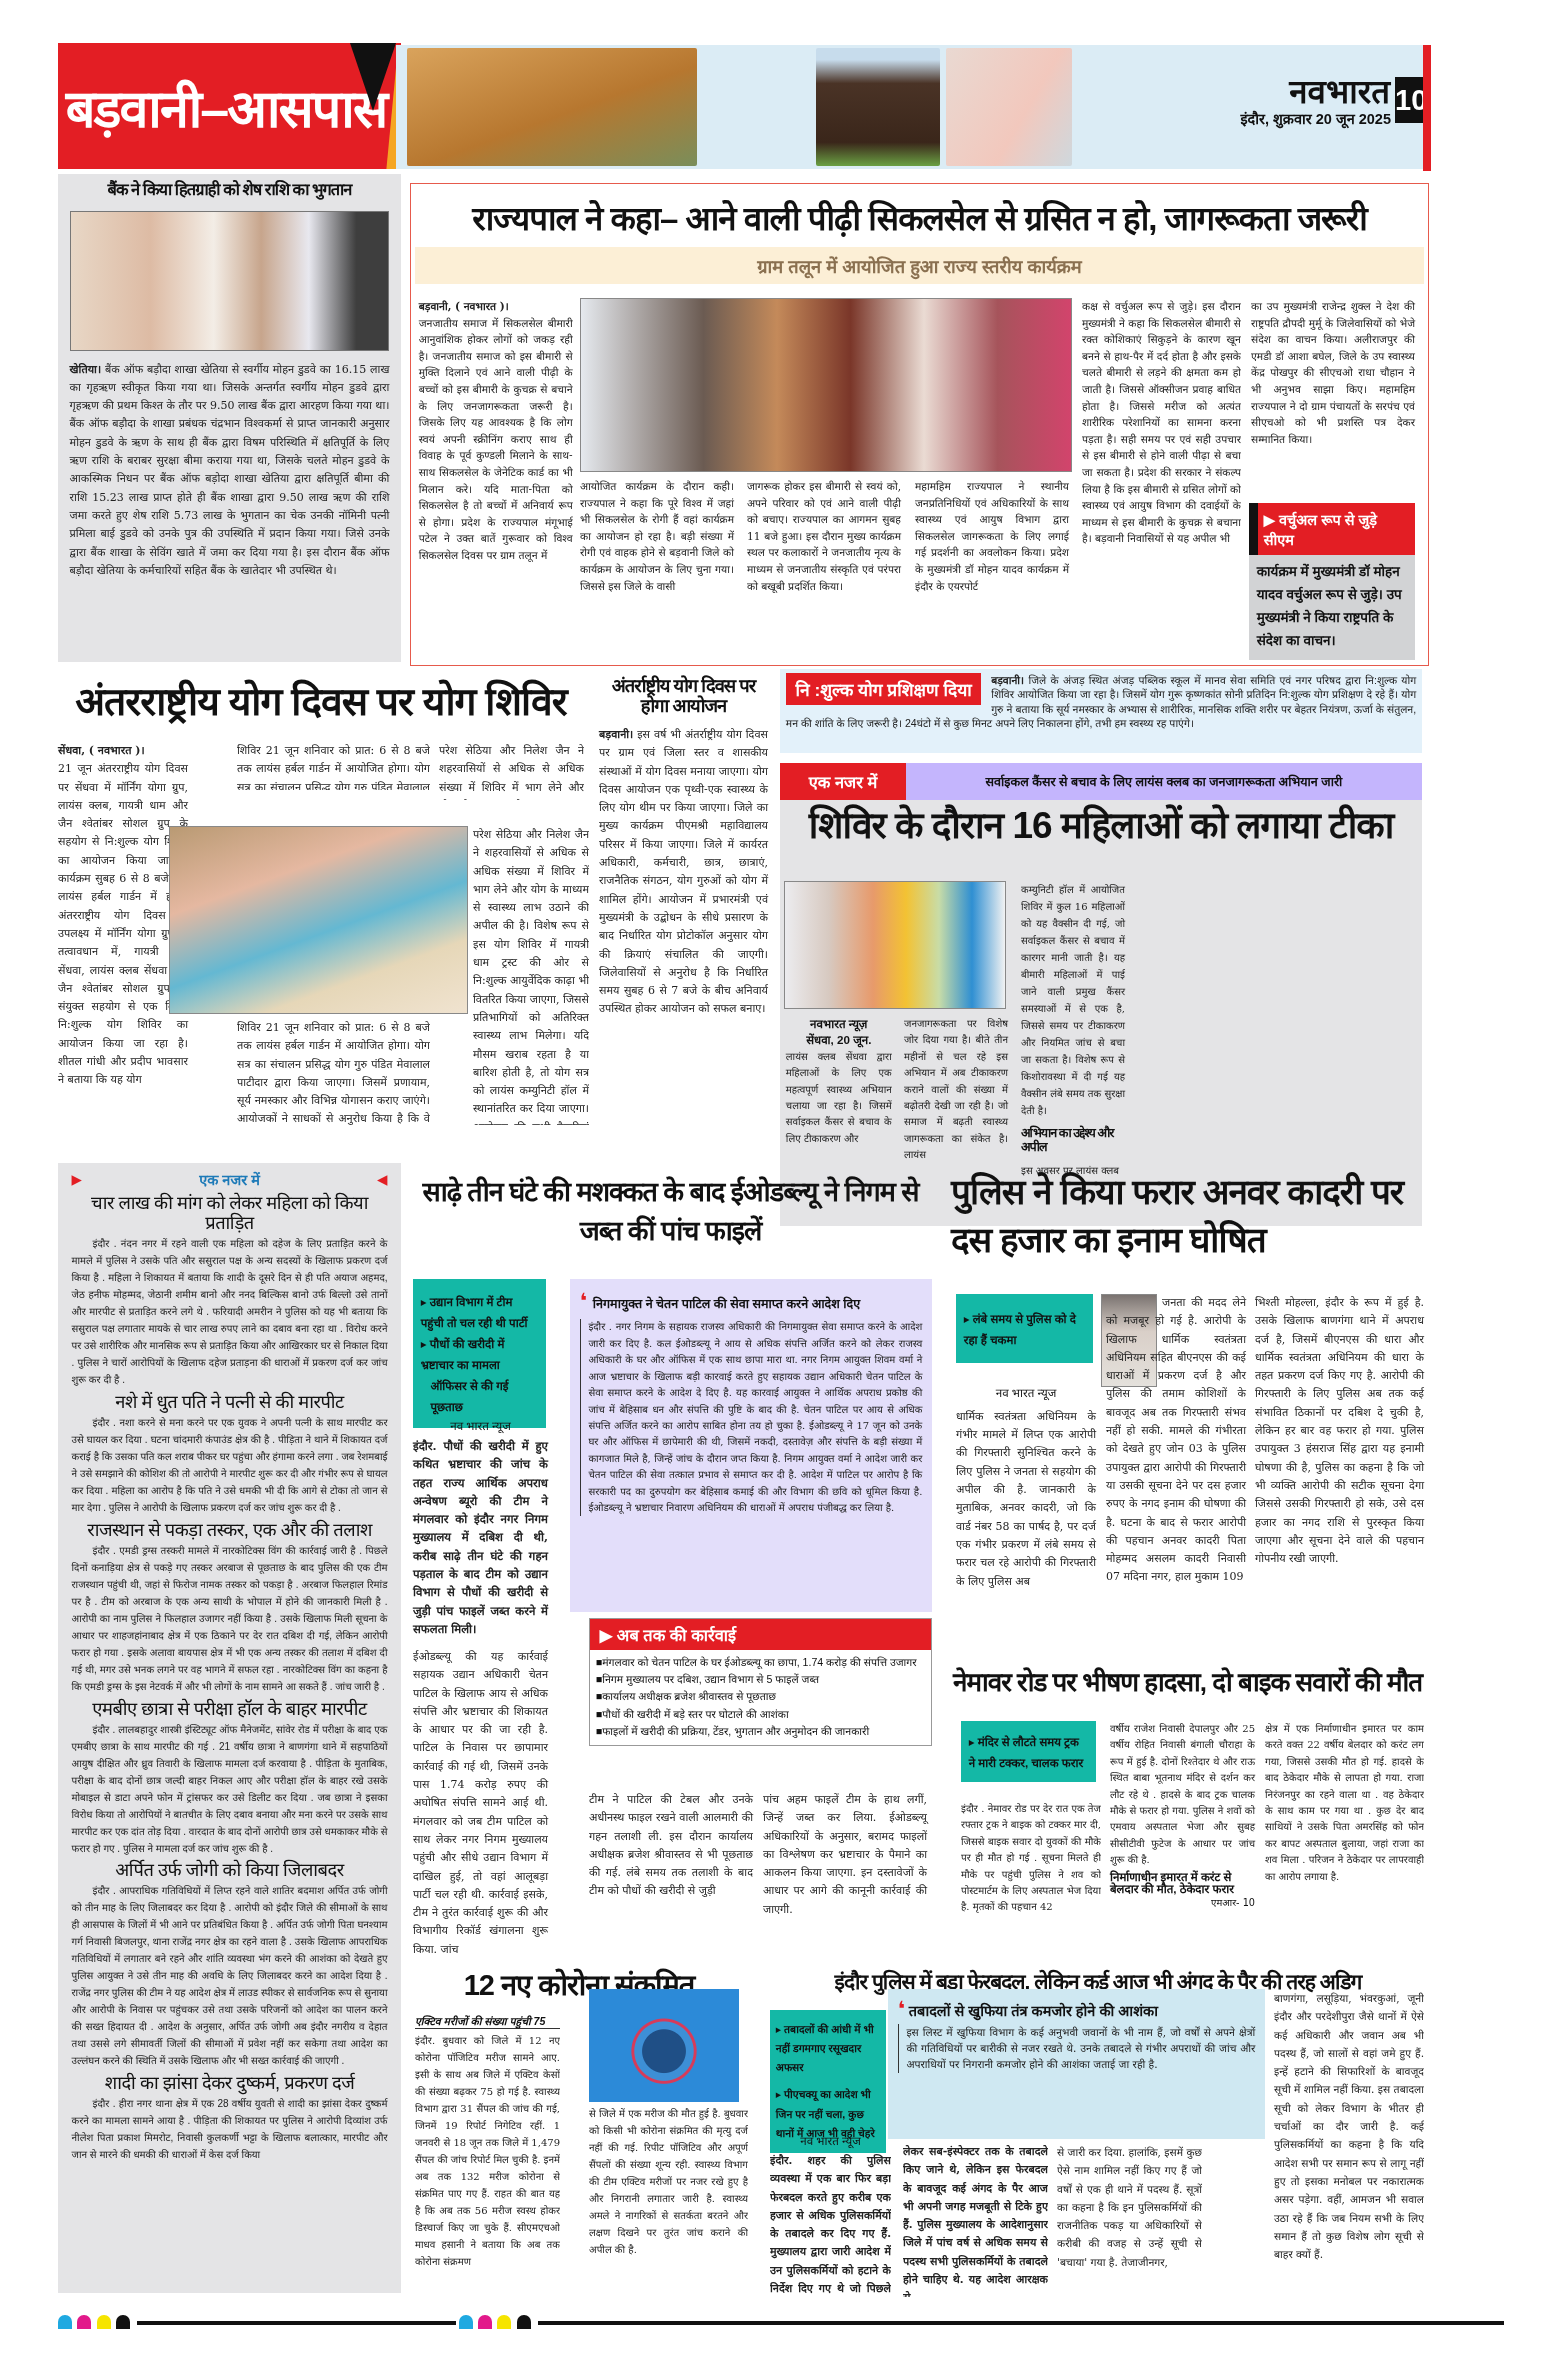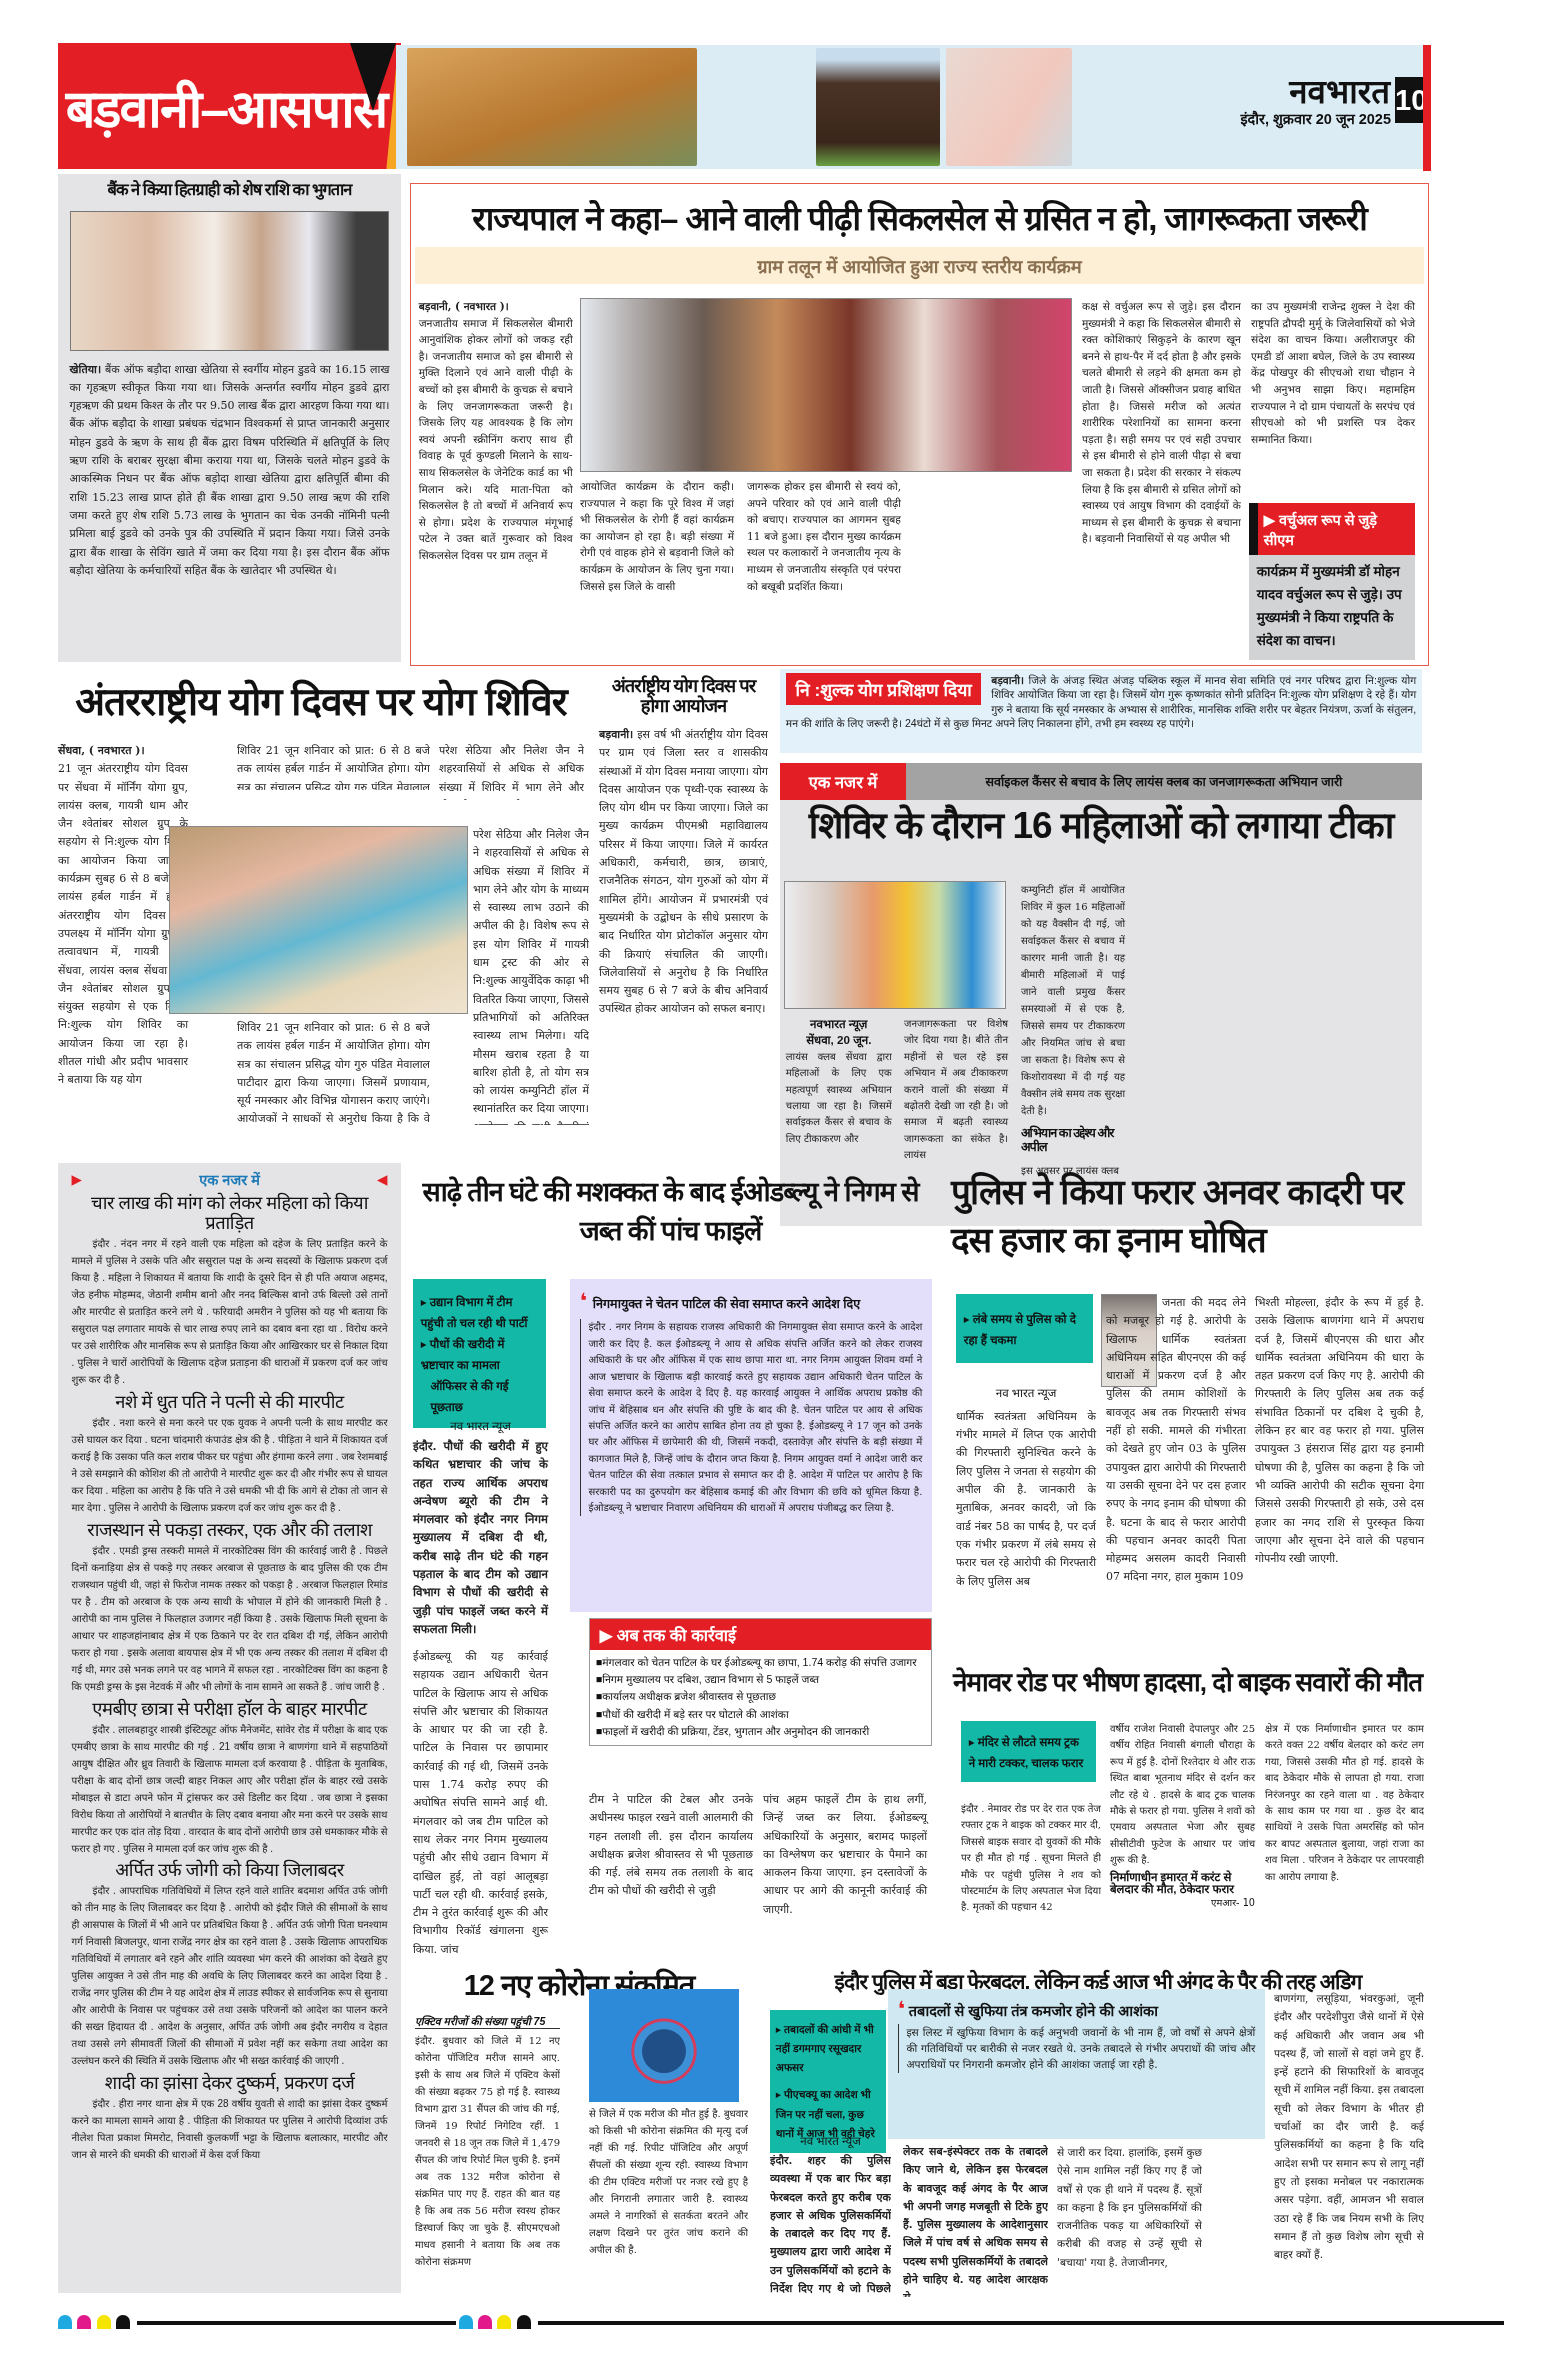--- a/index.html
+++ b/index.html
@@ -63,20 +63,23 @@
   <div class="photo" style="left:169px;top:114px;width:492px;height:174px;background:linear-gradient(90deg,#e5e9ee 0%,#6b5b52 25%,#c48a5a 40%,#7a3629 55%,#eadbd3 70%,#a6545b 85%,#d2446c 100%)"></div>
   <div class="col" style="left:7.7px;top:114px;width:154px">
     <p style="font-size:10.6px;line-height:16.6px"><b>बड़वानी, ( नवभारत )।</b><br><span>जनजातीय समाज में सिकलसेल बीमारी आनुवांशिक होकर लोगों को जकड़ रही है। जनजातीय समाज को इस बीमारी से मुक्ति दिलाने एवं आने वाली पीढ़ी के बच्चों को इस बीमारी के कुचक्र से बचाने के लिए जनजागरूकता जरूरी है। जिसके लिए यह आवश्यक है कि लोग स्वयं अपनी स्क्रीनिंग कराए साथ ही विवाह के पूर्व कुण्डली मिलाने के साथ-साथ सिकलसेल के जेनेटिक कार्ड का भी मिलान करे। यदि माता-पिता को सिकलसेल है तो बच्चों में अनिवार्य रूप से होगा। प्रदेश के राज्यपाल मंगूभाई पटेल ने उक्त बातें गुरूवार को विश्व सिकलसेल दिवस पर ग्राम तलून में</span></p>
   </div>
   <div class="col" style="left:169px;top:294px;width:154px">
       <p style="font-size:10.6px;line-height:16.6px">आयोजित कार्यक्रम के दौरान कही। राज्यपाल ने कहा कि पूरे विश्व में जहां भी सिकलसेल के रोगी हैं वहां कार्यक्रम का आयोजन हो रहा है। बड़ी संख्या में रोगी एवं वाहक होने से बड़वानी जिले को कार्यक्रम के आयोजन के लिए चुना गया। जिससे इस जिले के वासी</p>
     </div>
   <div class="col" style="left:336px;top:294px;width:154px">
       <p style="font-size:10.6px;line-height:16.6px">जागरूक होकर इस बीमारी से स्वयं को, अपने परिवार को एवं आने वाली पीढ़ी को बचाए। राज्यपाल का आगमन सुबह 11 बजे हुआ। इस दौरान मुख्य कार्यक्रम स्थल पर कलाकारों ने जनजातीय नृत्य के माध्यम से जनजातीय संस्कृति एवं परंपरा को बखूबी प्रदर्शित किया।</p>
     </div>
+  <div class="col" style="left:504px;top:294px;width:154px">
+      <p style="font-size:10.6px;line-height:16.6px">महामहिम राज्यपाल ने स्थानीय जनप्रतिनिधियों एवं अधिकारियों के साथ स्वास्थ्य एवं आयुष विभाग द्वारा सिकलसेल जागरूकता के लिए लगाई गई प्रदर्शनी का अवलोकन किया। प्रदेश के मुख्यमंत्री डॉ मोहन यादव कार्यक्रम में इंदौर के एयरपोर्ट</p>
+    </div>
   <div class="col" style="left:671px;top:114px;width:159px;height:357px;overflow:hidden">
       <p style="font-size:10.6px;line-height:16.6px">कक्ष से वर्चुअल रूप से जुड़े। इस दौरान मुख्यमंत्री ने कहा कि सिकलसेल बीमारी से रक्त कोशिकाएं सिकुड़ने के कारण खून बनने से हाथ-पैर में दर्द होता है और इसके चलते बीमारी से लड़ने की क्षमता कम हो जाती है। जिससे ऑक्सीजन प्रवाह बाधित होता है। जिससे मरीज को अत्यंत शारीरिक परेशानियों का सामना करना पड़ता है। सही समय पर एवं सही उपचार से इस बीमारी से होने वाली पीढ़ा से बचा जा सकता है। प्रदेश की सरकार ने संकल्प लिया है कि इस बीमारी से ग्रसित लोगों को स्वास्थ्य एवं आयुष विभाग की दवाईयों के माध्यम से इस बीमारी के कुचक्र से बचाना है। बड़वानी निवासियों से यह अपील भी</p>
     </div>
   <div class="col" style="left:840px;top:114px;width:164px">
       <p style="font-size:10.6px;line-height:16.6px">का उप मुख्यमंत्री राजेन्द्र शुक्ल ने देश की राष्ट्रपति द्रौपदी मुर्मू के जिलेवासियों को भेजे संदेश का वाचन किया। अलीराजपुर की एमडी डॉ आशा बघेल, जिले के उप स्वास्थ्य केंद्र पोखपुर की सीएचओ राधा चौहान ने भी अनुभव साझा किए। महामहिम राज्यपाल ने दो ग्राम पंचायतों के सरपंच एवं सीएचओ को भी प्रशस्ति पत्र देकर सम्मानित किया।</p>
     </div>
   <div class="col" style="left:838px;top:319px;width:166px;background:#d2d3d5">
     <div class="kicker-red" style="font-size:14.5px;padding:5.8px 5.8px;border-left:9.7px solid #111"><span>▶ </span><span>वर्चुअल रूप से जुड़े सीएम</span></div>
     <div style="font-family:'Liberation Sans',sans-serif;font-weight:bold;font-size:13.5px;line-height:23px;padding:5.8px 7.7px 7.7px">कार्यक्रम में मुख्यमंत्री डॉ मोहन यादव वर्चुअल रूप से जुड़े। उप मुख्यमंत्री ने किया राष्ट्रपति के संदेश का वाचन।</div>
   </div>
@@ -106,21 +109,21 @@
 </div>
 
 <div class="abs" style="left:780px;top:669px;width:642px;height:84px;background:#e3f1fa;padding:3.9px 5.8px 0">
   <div class="kicker-red" style="float:left;font-size:17.4px;padding:3.9px 9.7px;margin:0 9.7px 3.9px 0">नि :शुल्क योग प्रशिक्षण दिया</div>
   <p style="font-family:'Liberation Sans',sans-serif;font-size:10.6px;line-height:14.5px"><b>बड़वानी।</b> <span>जिले के अंजड़ स्थित अंजड़ पब्लिक स्कूल में मानव सेवा समिति एवं नगर परिषद द्वारा नि:शुल्क योग शिविर आयोजित किया जा रहा है। जिसमें योग गुरू कृष्णकांत सोनी प्रतिदिन नि:शुल्क योग प्रशिक्षण दे रहे हैं। योग गुरु ने बताया कि सूर्य नमस्कार के अभ्यास से शारीरिक, मानसिक शक्ति शरीर पर बेहतर नियंत्रण, ऊर्जा के संतुलन, मन की शांति के लिए जरूरी है। 24घंटो में से कुछ मिनट अपने लिए निकालना होंगे, तभी हम स्वस्थ्य रह पाएंगे।</span></p>
 </div>
 
 <div class="abs" style="left:780px;top:763px;width:642px;height:463px;background:#e4e4e6">
   <div style="display:flex;height:37px">
     <div class="kicker-red" style="width:126px;font-size:16.4px;display:flex;align-items:center;justify-content:center">एक नजर में</div>
-    <div style="flex:1;background:#a3a3a3;font-family:'Liberation Sans',sans-serif;font-weight:bold;font-size:12.6px;color:#111;display:flex;align-items:center;justify-content:center">सर्वाइकल कैंसर से बचाव के लिए लायंस क्लब का जनजागरूकता अभियान जारी</div>
+    <div style="flex:1;background:#c4b5fd;font-family:'Liberation Sans',sans-serif;font-weight:bold;font-size:12.6px;color:#111;display:flex;align-items:center;justify-content:center">सर्वाइकल कैंसर से बचाव के लिए लायंस क्लब का जनजागरूकता अभियान जारी</div>
   </div>
   <div class="head" style="font-size:37px;text-align:center;padding:5.8px 0 3.9px">शिविर के दौरान 16 महिलाओं को लगाया टीका</div>
   <div class="photo" style="left:3.9px;top:118px;width:222px;height:128px;background:linear-gradient(90deg,#ececef 0%,#d7c9c0 20%,#e79a6b 40%,#f3c233 55%,#c8dca7 70%,#2f8fd2 85%,#f2f2f2 100%)"></div>
   <div class="abs" style="left:5.8px;top:253px;width:106px">
     <div class="subhead" style="font-size:11.6px;line-height:16.4px">नवभारत न्यूज़</div>
     <div class="subhead" style="font-size:11.6px;line-height:16.4px">सेंधवा, 20 जून.</div>
     <p style="font-size:10px;line-height:16.4px">लायंस क्लब सेंधवा द्वारा महिलाओं के लिए एक महत्वपूर्ण स्वास्थ्य अभियान चलाया जा रहा है। जिसमें सर्वाइकल कैंसर से बचाव के लिए टीकाकरण और</p>
   </div>
   <div class="abs" style="left:124px;top:253px;width:104px">
       <p style="font-size:10px;line-height:16.4px">जनजागरूकता पर विशेष जोर दिया गया है। बीते तीन महीनों से चल रहे इस अभियान में अब टीकाकरण कराने वालों की संख्या में बढ़ोतरी देखी जा रही है। जो समाज में बढ़ती स्वास्थ्य जागरूकता का संकेत है। लायंस</p>

